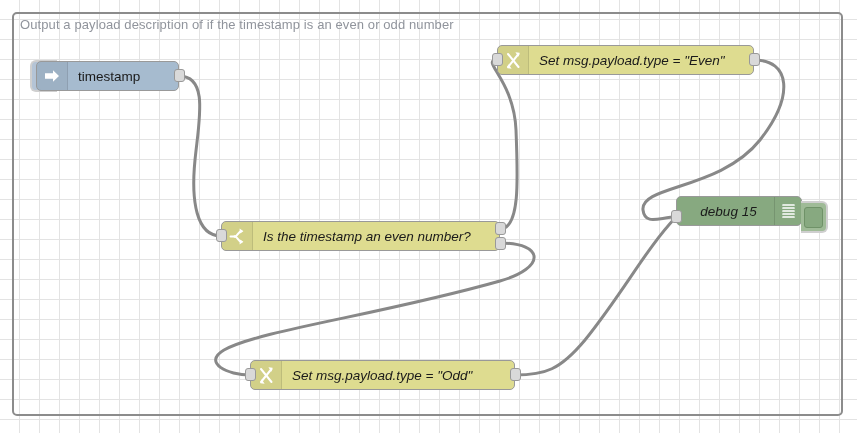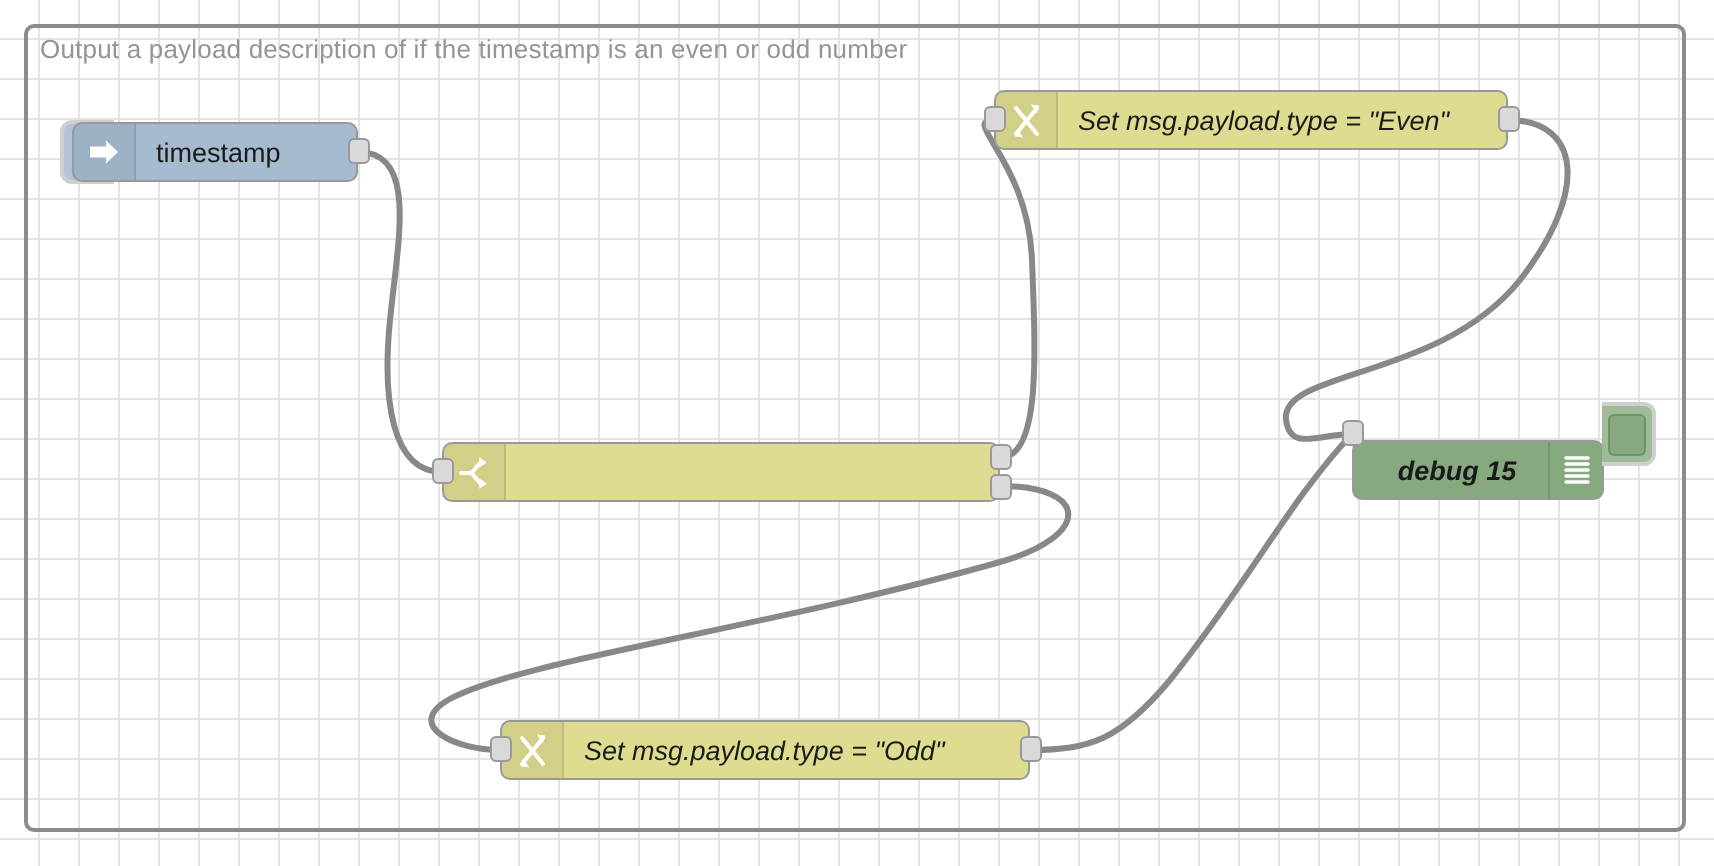--- a/index.html
+++ b/index.html
@@ -135,24 +135,23 @@
   }
   #node-change-odd {
     left: 250px;
     top: 360px;
     width: 265px;
     background: #dedc90;
   }
   
   #node-debug {
     left: 676px;
-    top: 220px;
+    top: 196px;
     width: 126px;
     background: #87a980;
-    font-weight: bold;
   }
   #node-debug .node-label {
     justify-content: center;
     padding-right: 4px;
   }
   #debug-lines {
     width: 26px;
     flex: 0 0 26px;
     display: flex;
     align-items: center;
@@ -231,20 +230,21 @@
       <svg width="19" height="19" viewBox="0 0 19 19" aria-hidden="true">
         <g fill="none" stroke="#ffffff" stroke-width="2" stroke-linecap="round" stroke-linejoin="round">
           <path d="M2.5 9.5 h4"></path>
           <path d="M6.5 9.5 C 10 9.5 10 4.2 13.5 4.2"></path>
           <path d="M6.5 9.5 C 10 9.5 10 14.8 13.5 14.8"></path>
         </g>
         <path d="M11.6 1.6 l3.8 2.6 -3.8 2.6 z" fill="#ffffff"></path>
         <path d="M11.6 12.2 l3.8 2.6 -3.8 2.6 z" fill="#ffffff"></path>
       </svg>
     </div>
+    <div class="node-label">Is the timestamp an even number?</div>
   </div>
   <div class="port" style="left:216px; top:229px;"></div>
   <div class="port" style="left:495px; top:222px;"></div>
   <div class="port" style="left:495px; top:237px;"></div>
 
   <div class="node" id="node-change-even">
     <div class="node-icon-box">
       <svg width="19" height="19" viewBox="0 0 19 19" aria-hidden="true">
         <g fill="none" stroke="#ffffff" stroke-width="2" stroke-linecap="round">
           <path d="M4 3 L14.5 16"></path>

